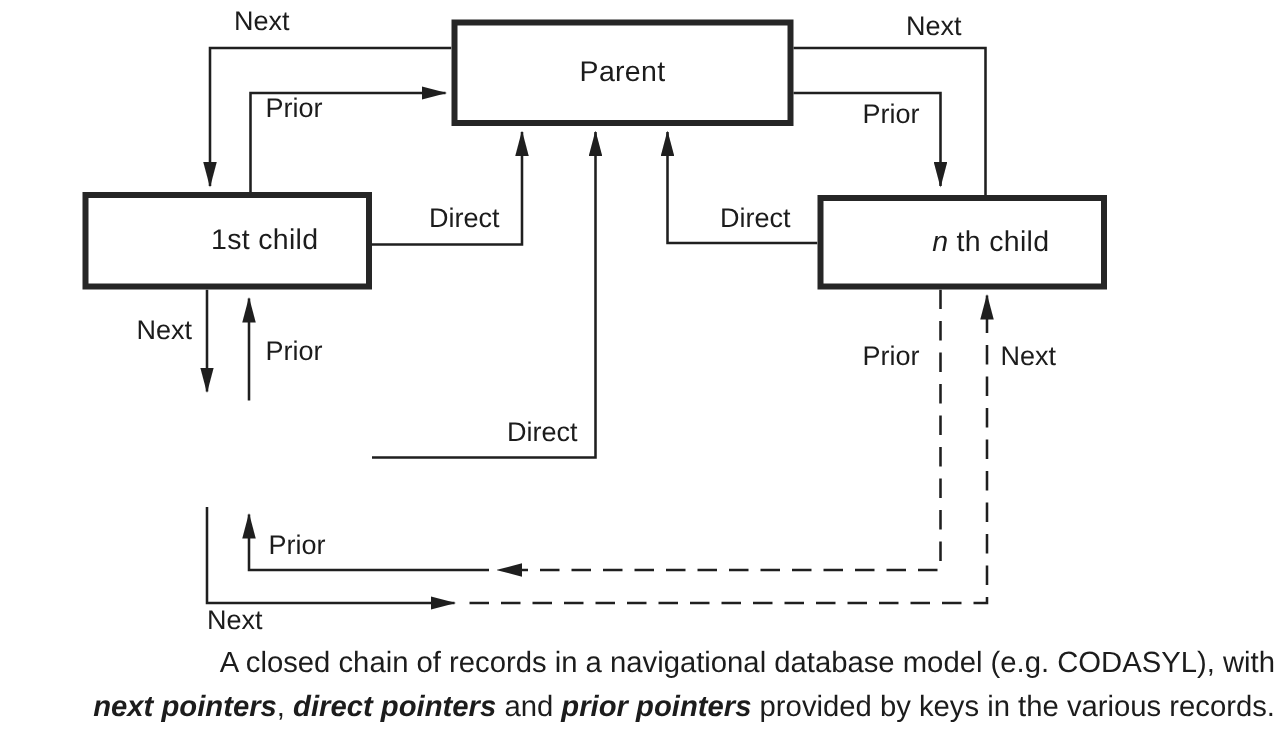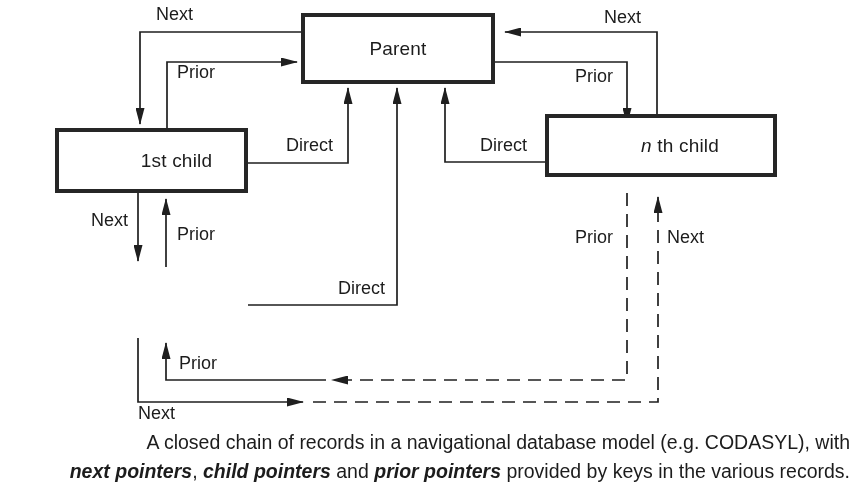--- a/index.html
+++ b/index.html
@@ -17,24 +17,24 @@
     position: absolute;
     box-sizing: border-box;
     background: #ffffff;
     border: 4px solid #262626;
     display: flex;
     align-items: center;
     justify-content: center;
     font-size: 19px;
     letter-spacing: 0.2px;
   }
-  .box-parent  { left: 301px; top: 13px;  width: 194px; height: 71px; }
+  .box-parent  { left: 301px; top: 13px;  width: 228px; height: 71px; }
   .box-child1  { left: 55px;  top: 128px; width: 193px; height: 65px; padding-left: 50px; }
   .box-child2  { left: 55px;  top: 267px; width: 193px; height: 71px; padding-left: 18px; }
-  .box-childn  { left: 545px; top: 114px; width: 232px; height: 63px; padding-left: 38px; }
+  .box-childn  { left: 545px; top: 130px; width: 193px; height: 63px; padding-left: 38px; }
   .it { font-style: italic; }
   .elabel {
     position: absolute;
     font-size: 18px;
     line-height: 18px;
     white-space: nowrap;
   }
   .l-next-top-left      { left: 156px; top: 5px; }
   .l-prior-top-left     { left: 177px; top: 63px; }
   .l-direct-first       { left: 286px; top: 136px; }
@@ -109,16 +109,16 @@
   <div class="elabel l-next-first-second">Next</div>
   <div class="elabel l-prior-second-first">Prior</div>
   <div class="elabel l-direct-second">Direct</div>
   <div class="elabel l-prior-chain-second">Prior</div>
   <div class="elabel l-prior-chain-nth">Prior</div>
   <div class="elabel l-next-chain-nth">Next</div>
   <div class="elabel l-next-chain-second">Next</div>
 
   <div class="caption">
     <div>A closed chain of records in a navigational database model (e.g. CODASYL), with</div>
-    <div><span class="em">next pointers</span><span>, </span><span class="em">child pointers</span><span> and </span><span class="em">prior pointers</span><span> provided by keys in the various records.</span></div>
+    <div><span class="em">next pointers</span><span>, </span><span class="em">direct pointers</span><span> and </span><span class="em">prior pointers</span><span> provided by keys in the various records.</span></div>
   </div>
 
 </div>
 
 </body></html>

